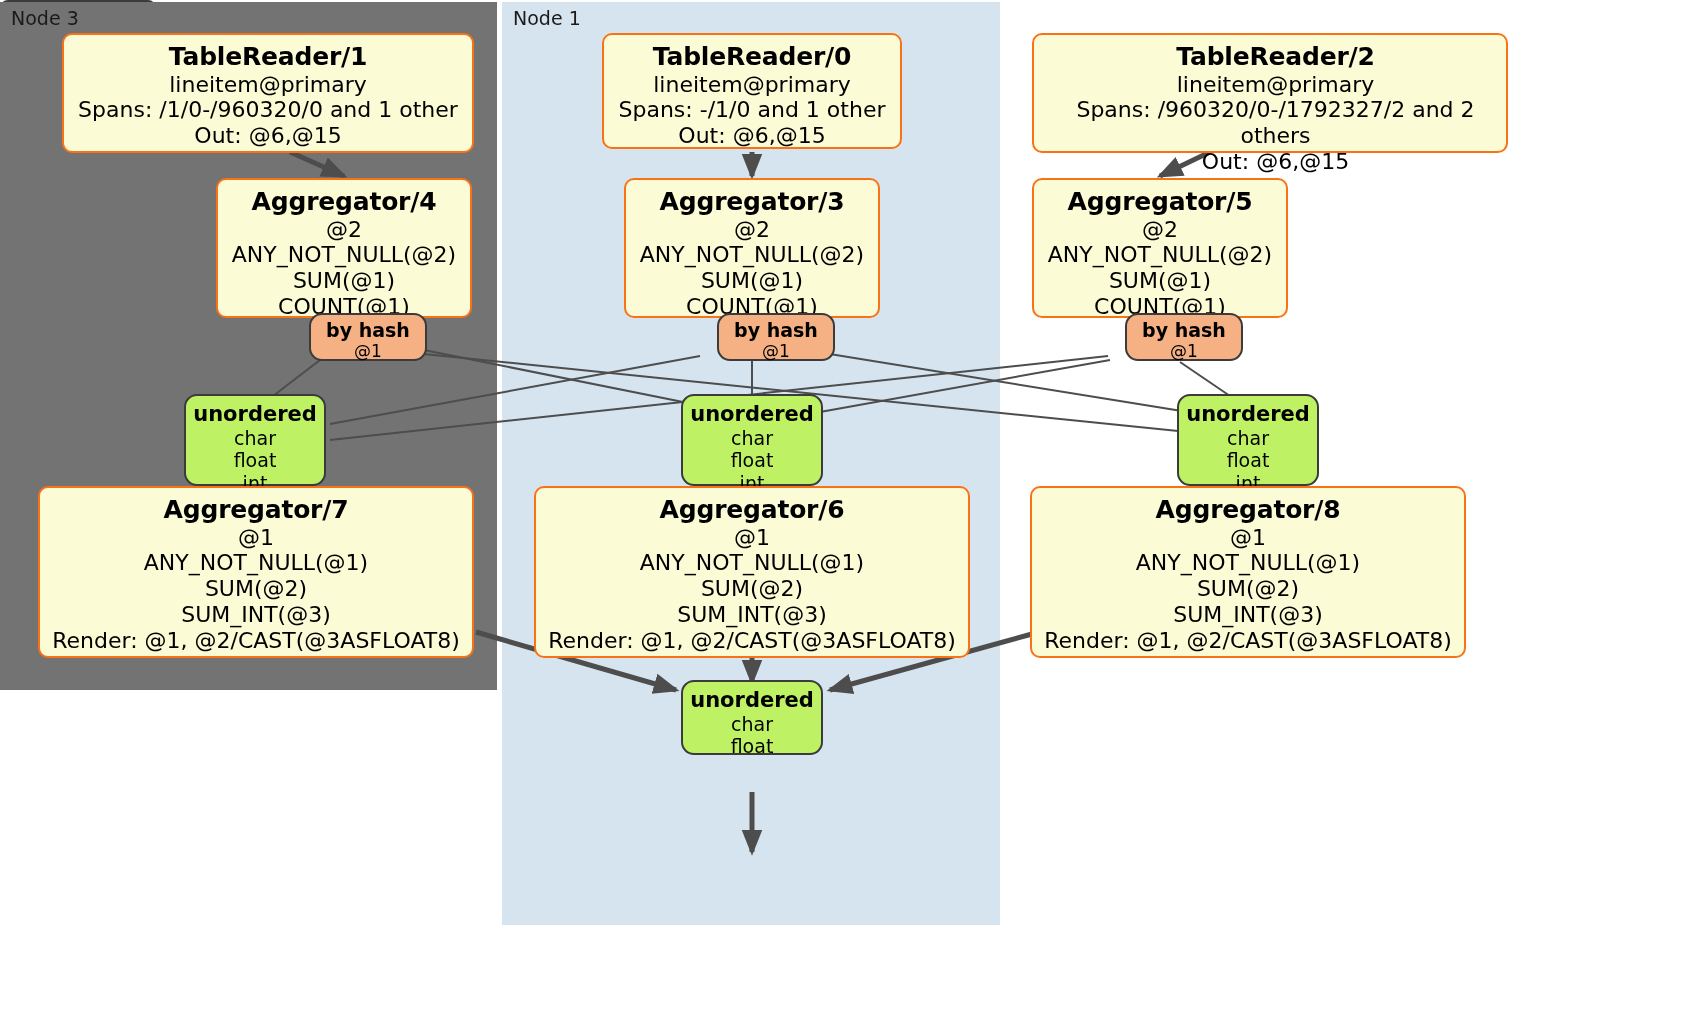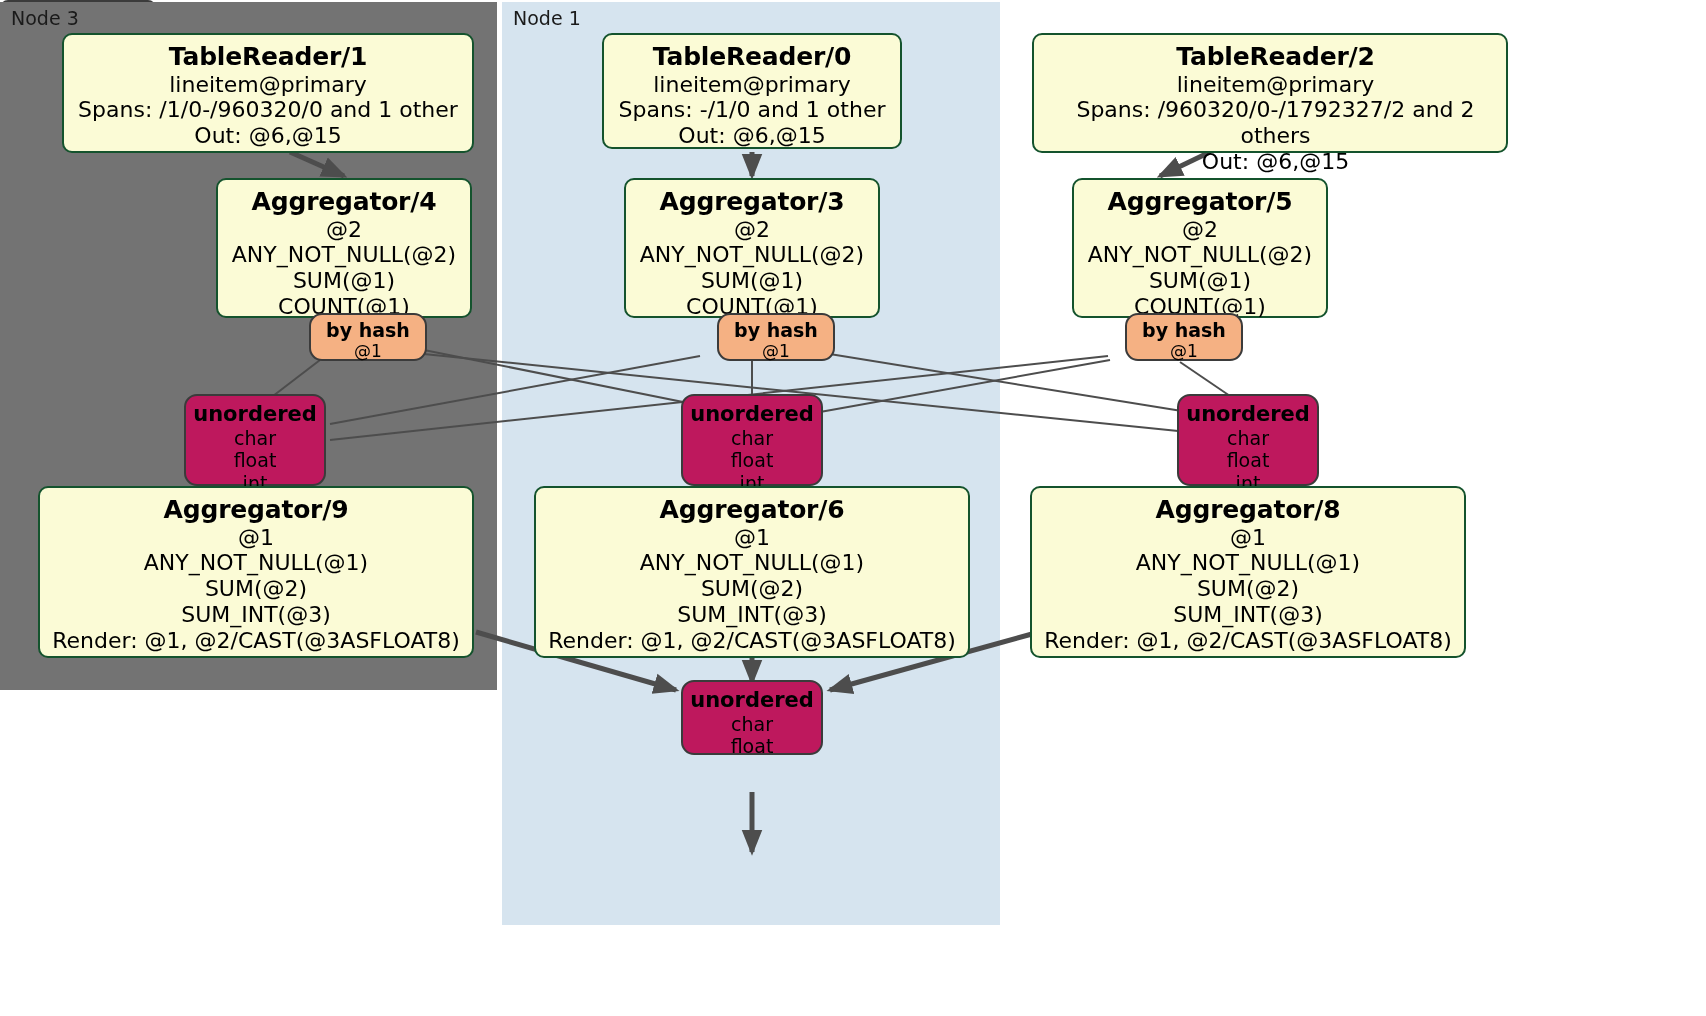--- a/index.html
+++ b/index.html
@@ -22,35 +22,35 @@
   
   #edges{position:absolute;left:0;top:0;width:1706px;height:1016px;pointer-events:none;}
 
   
   .box{
     position:absolute;box-sizing:border-box;
     display:flex;flex-direction:column;align-items:center;justify-content:flex-start;
     text-align:center;line-height:1.18;
   }
   .proc{
-    background:#fbfbd6;border:2px solid #14532d;border-radius:10px;
+    background:#fbfbd6;border:2px solid #f97316;border-radius:10px;
     color:#000;padding:7px 10px 8px 10px;
   }
   .proc .title{font-weight:bold;font-size:25px;letter-spacing:-0.2px;}
   .proc .line{font-size:22px;}
 
   .router{
     background:#f5b183;border:2px solid #3b3b3b;border-radius:13px;
     color:#000;padding:4px 14px 5px 14px;margin-left:24px;
   }
   .router .title{font-weight:bold;font-size:19px;}
   .router .line{font-size:17px;}
 
   .recv{
-    background:#be185d;border:2px solid #3b3b3b;border-radius:13px;
+    background:#bef264;border:2px solid #3b3b3b;border-radius:13px;
     color:#000;padding:6px 16px 7px 16px;
   }
   .recv .title{font-weight:bold;font-size:21px;}
   .recv .line{font-size:19px;}
 
   .simple{
     background:#fbfbd6;border:2px solid #3b3b3b;border-radius:8px;
     display:flex;align-items:center;justify-content:center;
   }
   .simple .title{font-weight:bold;font-size:26px;color:#000;}
@@ -131,21 +131,21 @@
   </div>
 
   <div class="box proc" style="left:624px;top:178px;width:256px;height:140px;text-align:center;">
     <div class="title">Aggregator/3</div>
     <div class="line">@2</div>
     <div class="line">ANY_NOT_NULL(@2)</div>
     <div class="line">SUM(@1)</div>
     <div class="line">COUNT(@1)</div>
   </div>
 
-  <div class="box proc" style="left:1072px;top:178px;width:256px;height:140px;">
+  <div class="box proc" style="left:1032px;top:178px;width:256px;height:140px;">
     <div class="title">Aggregator/5</div>
     <div class="line">@2</div>
     <div class="line">ANY_NOT_NULL(@2)</div>
     <div class="line">SUM(@1)</div>
     <div class="line">COUNT(@1)</div>
   </div>
 
   <div class="box router" style="left:285px;top:313px;width:118px;height:48px;">
     <div class="title">by hash</div>
     <div class="line">@1</div>
@@ -176,21 +176,21 @@
   </div>
 
   <div class="box recv" style="left:1177px;top:394px;width:142px;height:92px;">
     <div class="title">unordered</div>
     <div class="line">char</div>
     <div class="line">float</div>
     <div class="line">int</div>
   </div>
 
   <div class="box proc" style="left:38px;top:486px;width:436px;height:172px;">
-    <div class="title">Aggregator/9</div>
+    <div class="title">Aggregator/7</div>
     <div class="line">@1</div>
     <div class="line">ANY_NOT_NULL(@1)</div>
     <div class="line">SUM(@2)</div>
     <div class="line">SUM_INT(@3)</div>
     <div class="line">Render: @1, @2/CAST(@3ASFLOAT8)</div>
   </div>
 
   <div class="box proc" style="left:534px;top:486px;width:436px;height:172px;">
     <div class="title">Aggregator/6</div>
     <div class="line">@1</div>

